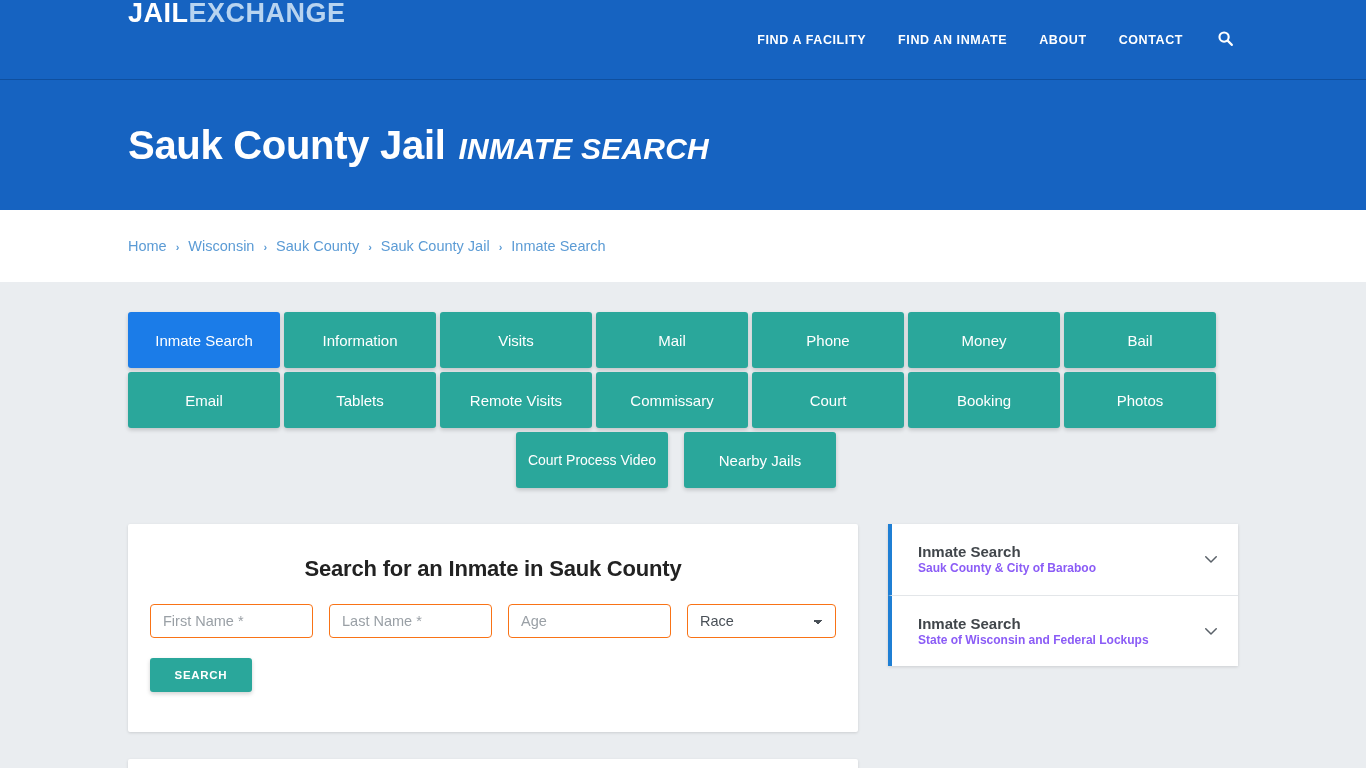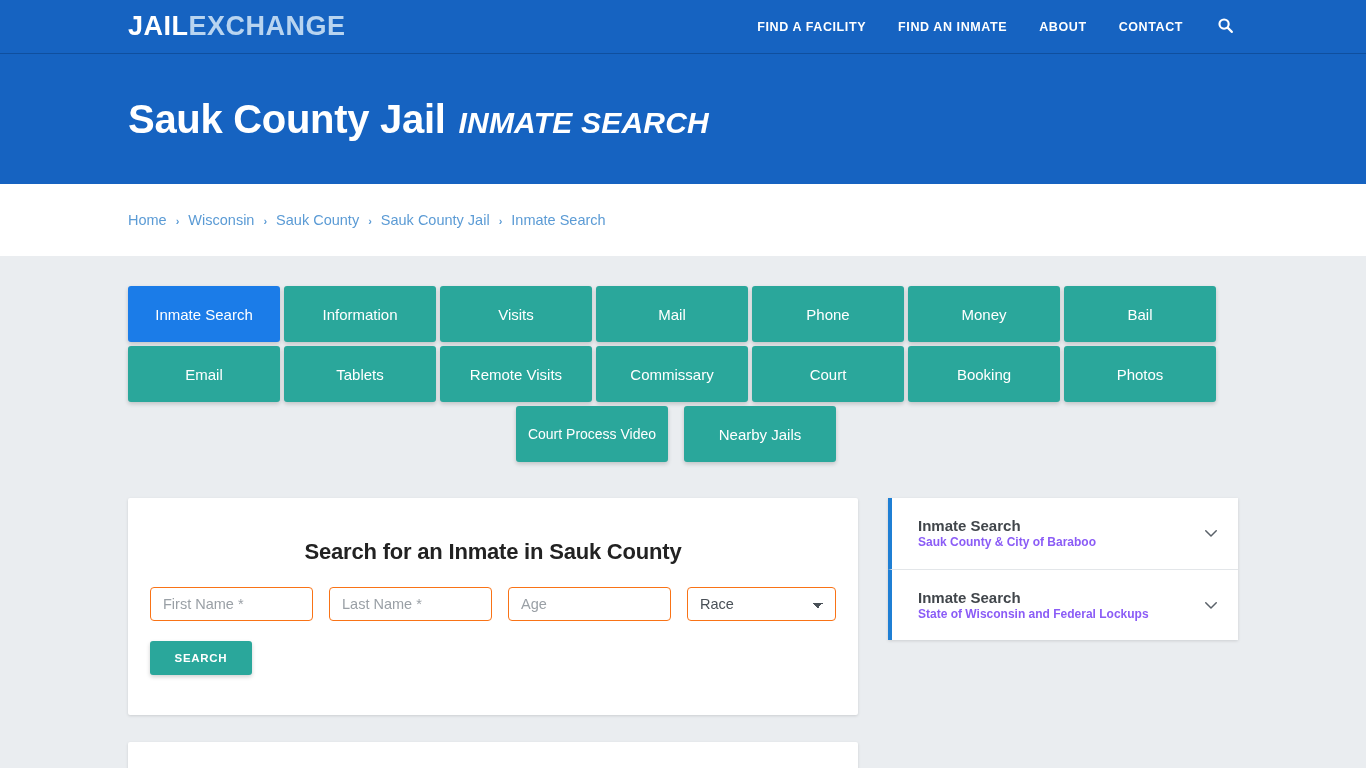--- a/index.html
+++ b/index.html
@@ -9,25 +9,24 @@
     width: 1366px;
     height: 768px;
     overflow: hidden;
     background: #eaedf0;
     font-family: "Liberation Sans", sans-serif;
     -webkit-font-smoothing: antialiased;
   }
 
   
   .site-header {
-    height: 54px;
+    height: 80px;
     background: #1560bd;
     background: #1663c1;
     display: flex;
-    align-items: center;
     border-bottom: 1px solid #0f4f9e;
     position: relative;
   }
   .logo {
     margin-left: 128px;
     font-size: 27px;
     font-weight: bold;
     letter-spacing: 0.5px;
     line-height: 1;
     white-space: nowrap;
@@ -165,21 +164,21 @@
     align-items: flex-start;
   }
   .col-main { width: 730px; }
   .col-side { width: 350px; }
 
   .card {
     background: #ffffff;
     border-radius: 2px;
     box-shadow: 0 1px 3px rgba(0,0,0,0.13);
   }
-  .search-card { padding: 41px 22px 40px 22px; }
+  .search-card { padding: 32px 22px 40px 22px; }
   .search-heading {
     text-align: center;
     font-size: 22px;
     font-weight: bold;
     color: #222222;
     margin-bottom: 22px;
     letter-spacing: -0.2px;
   }
   .field-row { display: flex; gap: 16px; }
   .field {

